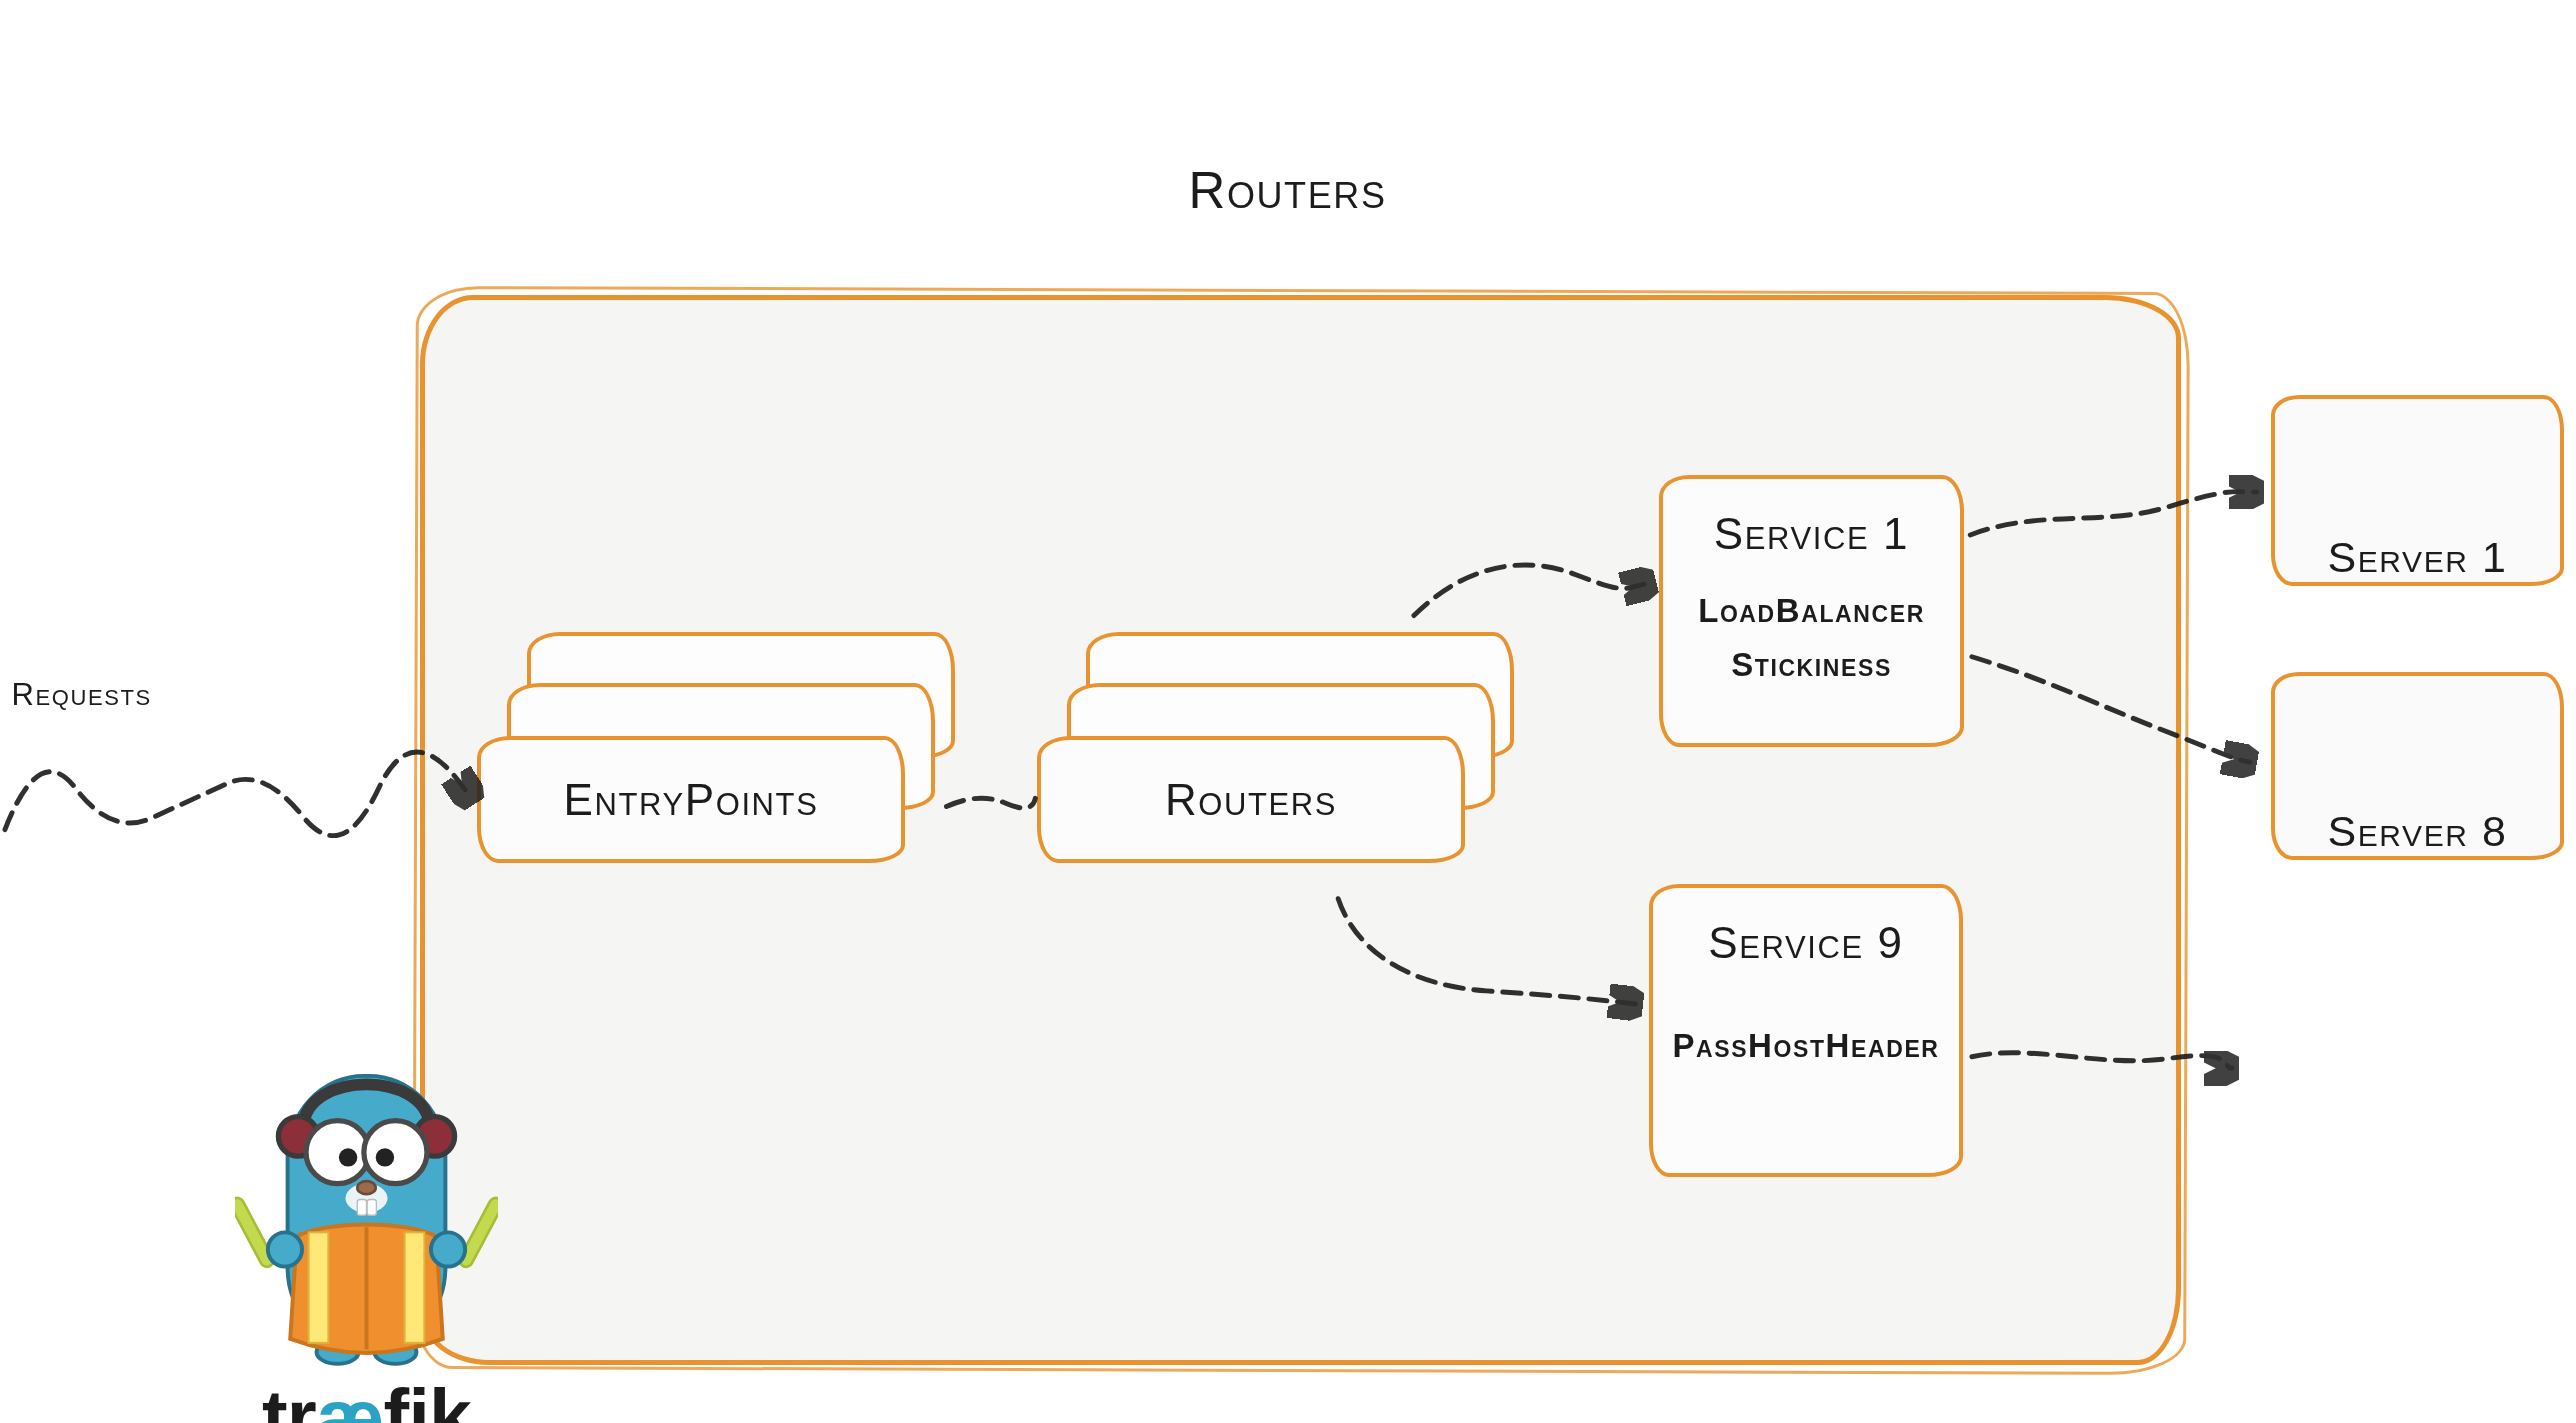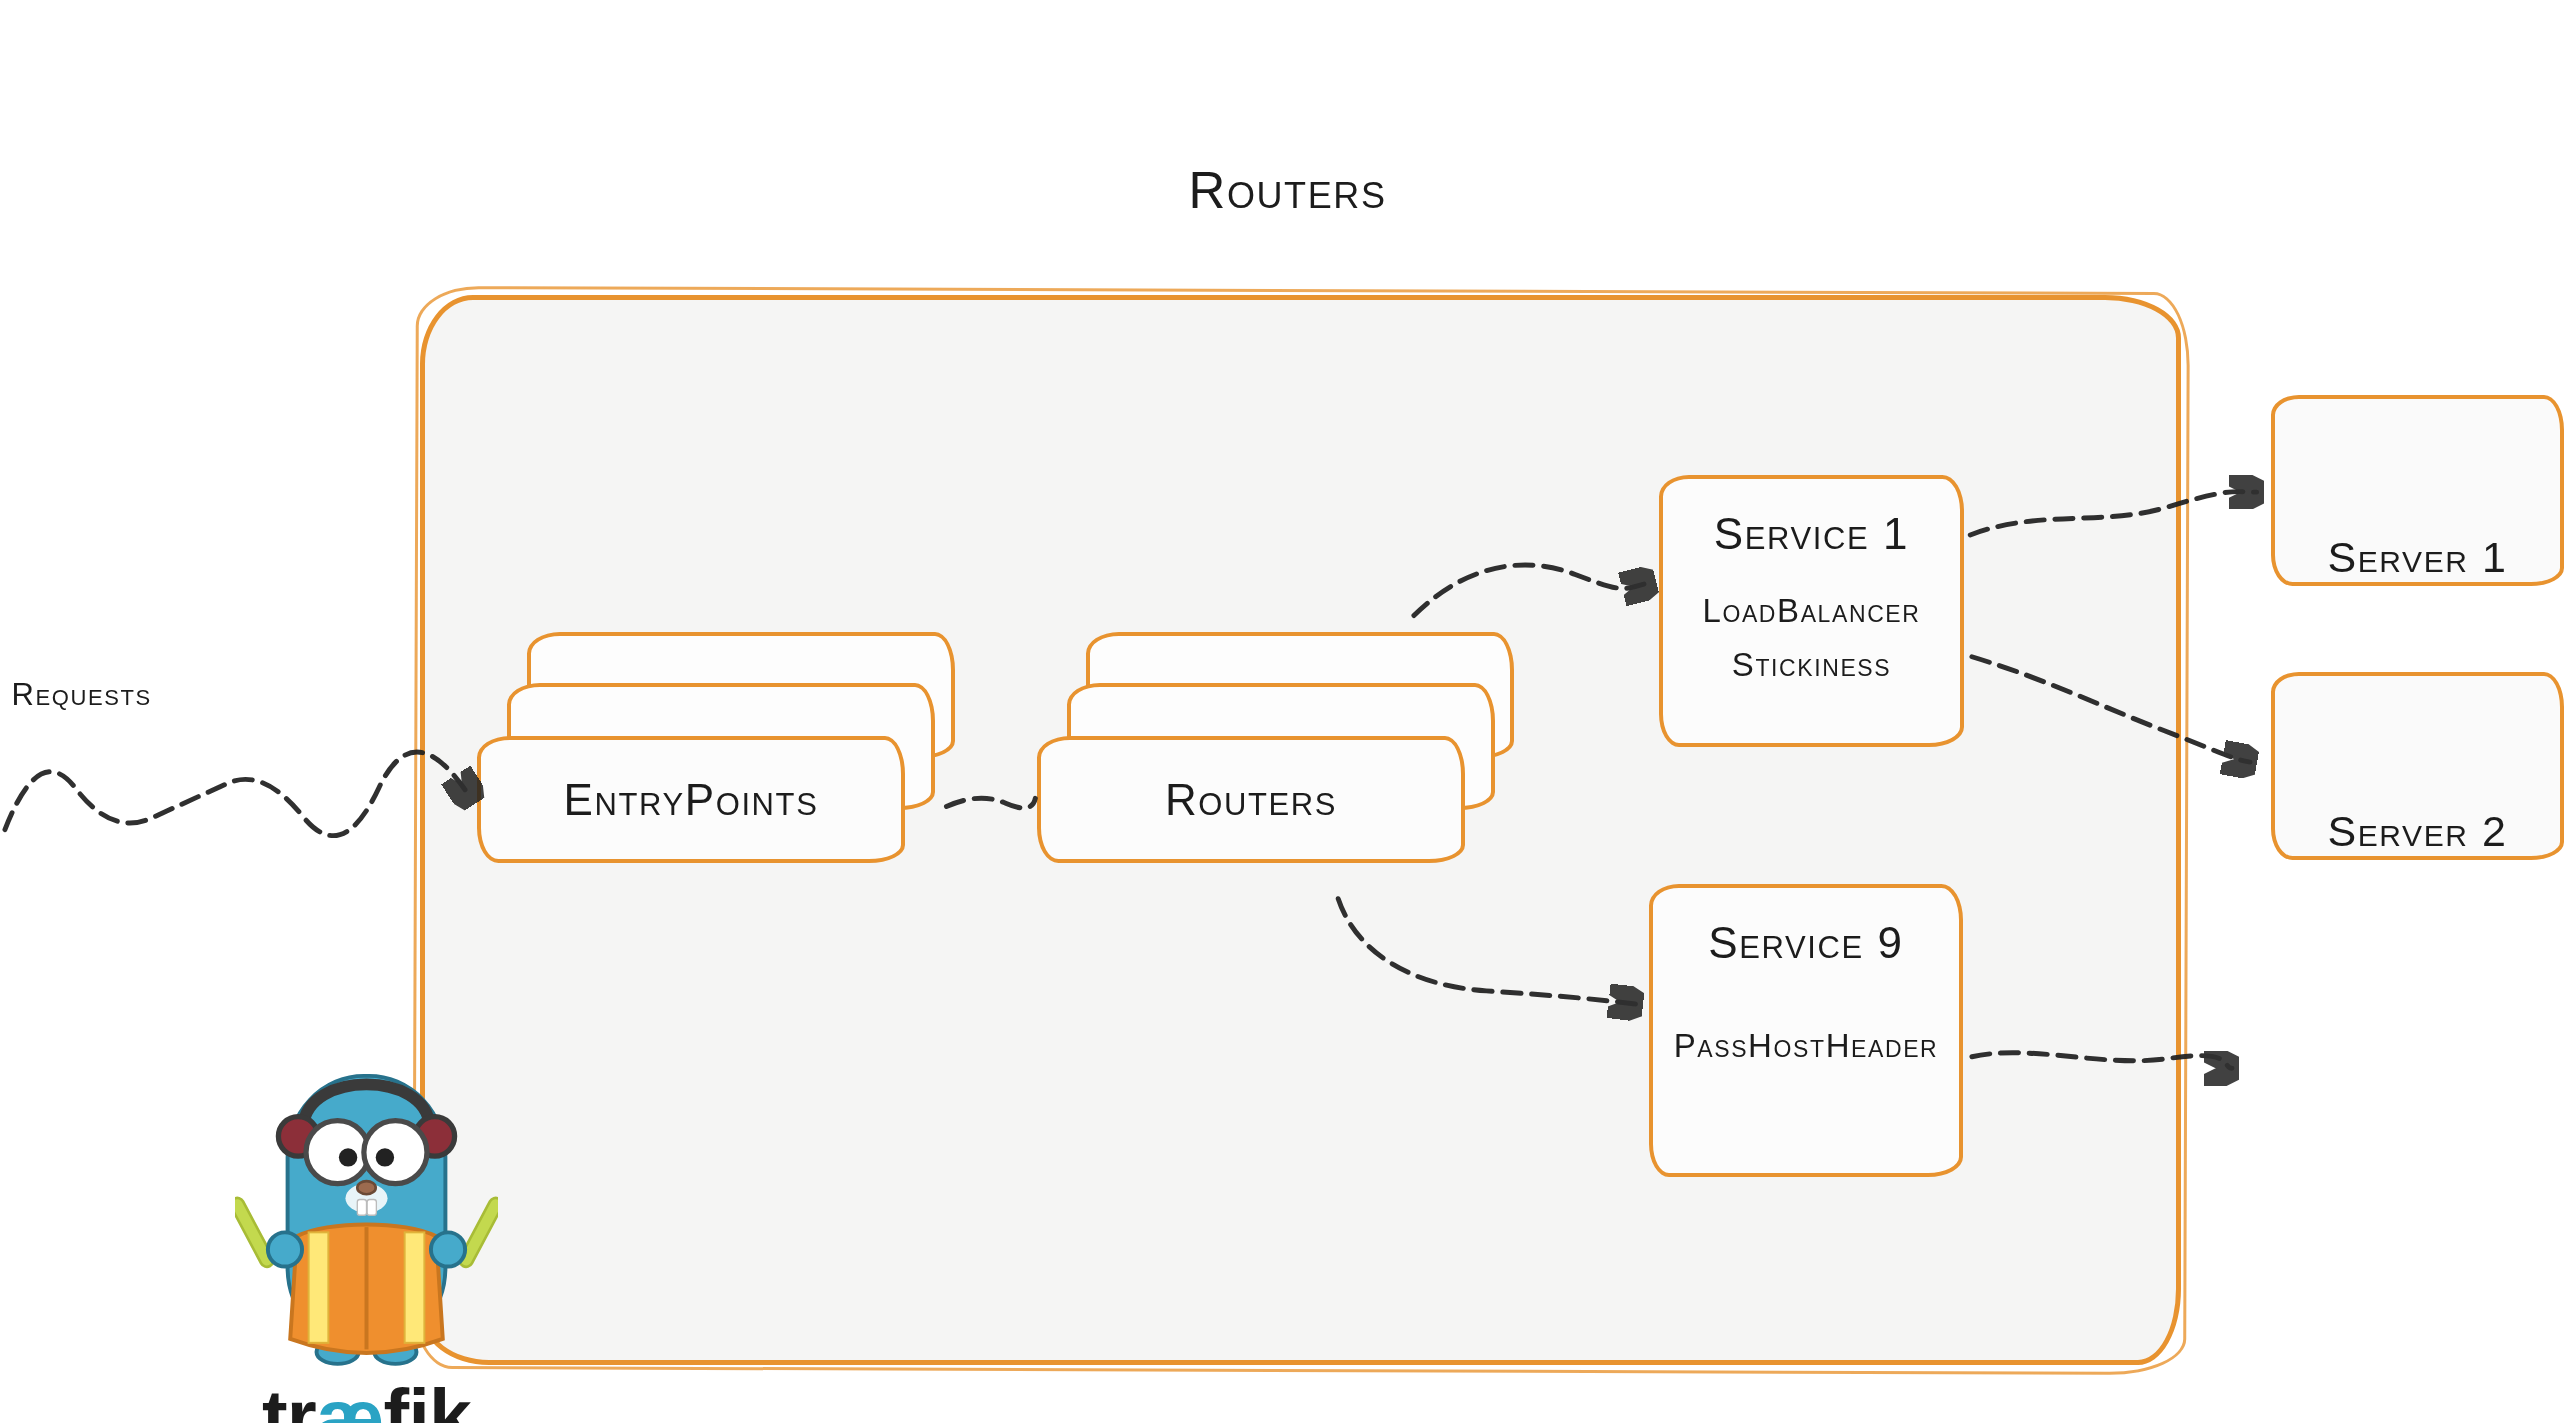--- a/index.html
+++ b/index.html
@@ -35,21 +35,21 @@
     border-radius:33px 20px 36px 21.4px / 21.4px 38px 18px 35px;
     display:flex;align-items:center;justify-content:center;
     font-size:44px;font-weight:500;z-index:2;}
   .card.back{background:#fdfdfd;}
 
   .node-box{position:absolute;background:#fcfcfc;
     border:4.1px solid var(--orange);
     border-radius:30px 21.4px 35px 20px / 21.4px 36px 20px 33px;
     z-index:2;display:flex;flex-direction:column;align-items:center;}
   .node-title{font-size:44px;font-weight:500;}
-  .node-line{font-size:33px;font-weight:400;line-height:54px;}
+  .node-line{font-size:33px;font-weight:700;line-height:54px;}
 
   .service1{left:1659px;top:475px;width:305px;height:272px;padding-top:30px;}
   .service1 .lines{margin-top:25px;text-align:center;}
   .service2{left:1649px;top:884px;width:314px;height:293px;padding-top:30px;}
   .service2 .node-line{margin-top:51px;}
 
   .server{position:absolute;left:2271px;width:293px;background:#fafafa;
     border:4.1px solid var(--orange);
     border-radius:28px 20px 33px 21.4px / 20px 35px 18px 31px;
     display:flex;align-items:flex-end;justify-content:center;
@@ -99,21 +99,21 @@
 
   <div class="node-box service2">
     <div class="node-title sc">Service 9</div>
     <div class="node-line sc">PassHostHeader</div>
   </div>
 
   <div class="server server1 sc">
     <span>Server 1</span>
   </div>
   <div class="server server2 sc">
-    <span>Server 2</span>
+    <span>Server 8</span>
   </div>
 
   <svg class="arrows" viewBox="0 0 3130 1730">
     <defs>
       <marker id="ah" viewBox="0 0 10 10" refX="8" refY="5" markerWidth="7" markerHeight="7" orient="auto">
         <path d="M0,0 L10,5 L0,10 z" fill="#1f1f1f" stroke="none"></path>
       </marker>
     </defs>
     <path d="M6,1008 Q48,900 92,958 T184,994 T276,952 T368,992 T460,958 T572,970" marker-end="url(#ah)"></path>
     <path d="M1150,980 Q1190,962 1222,976 T1258,970"></path>

